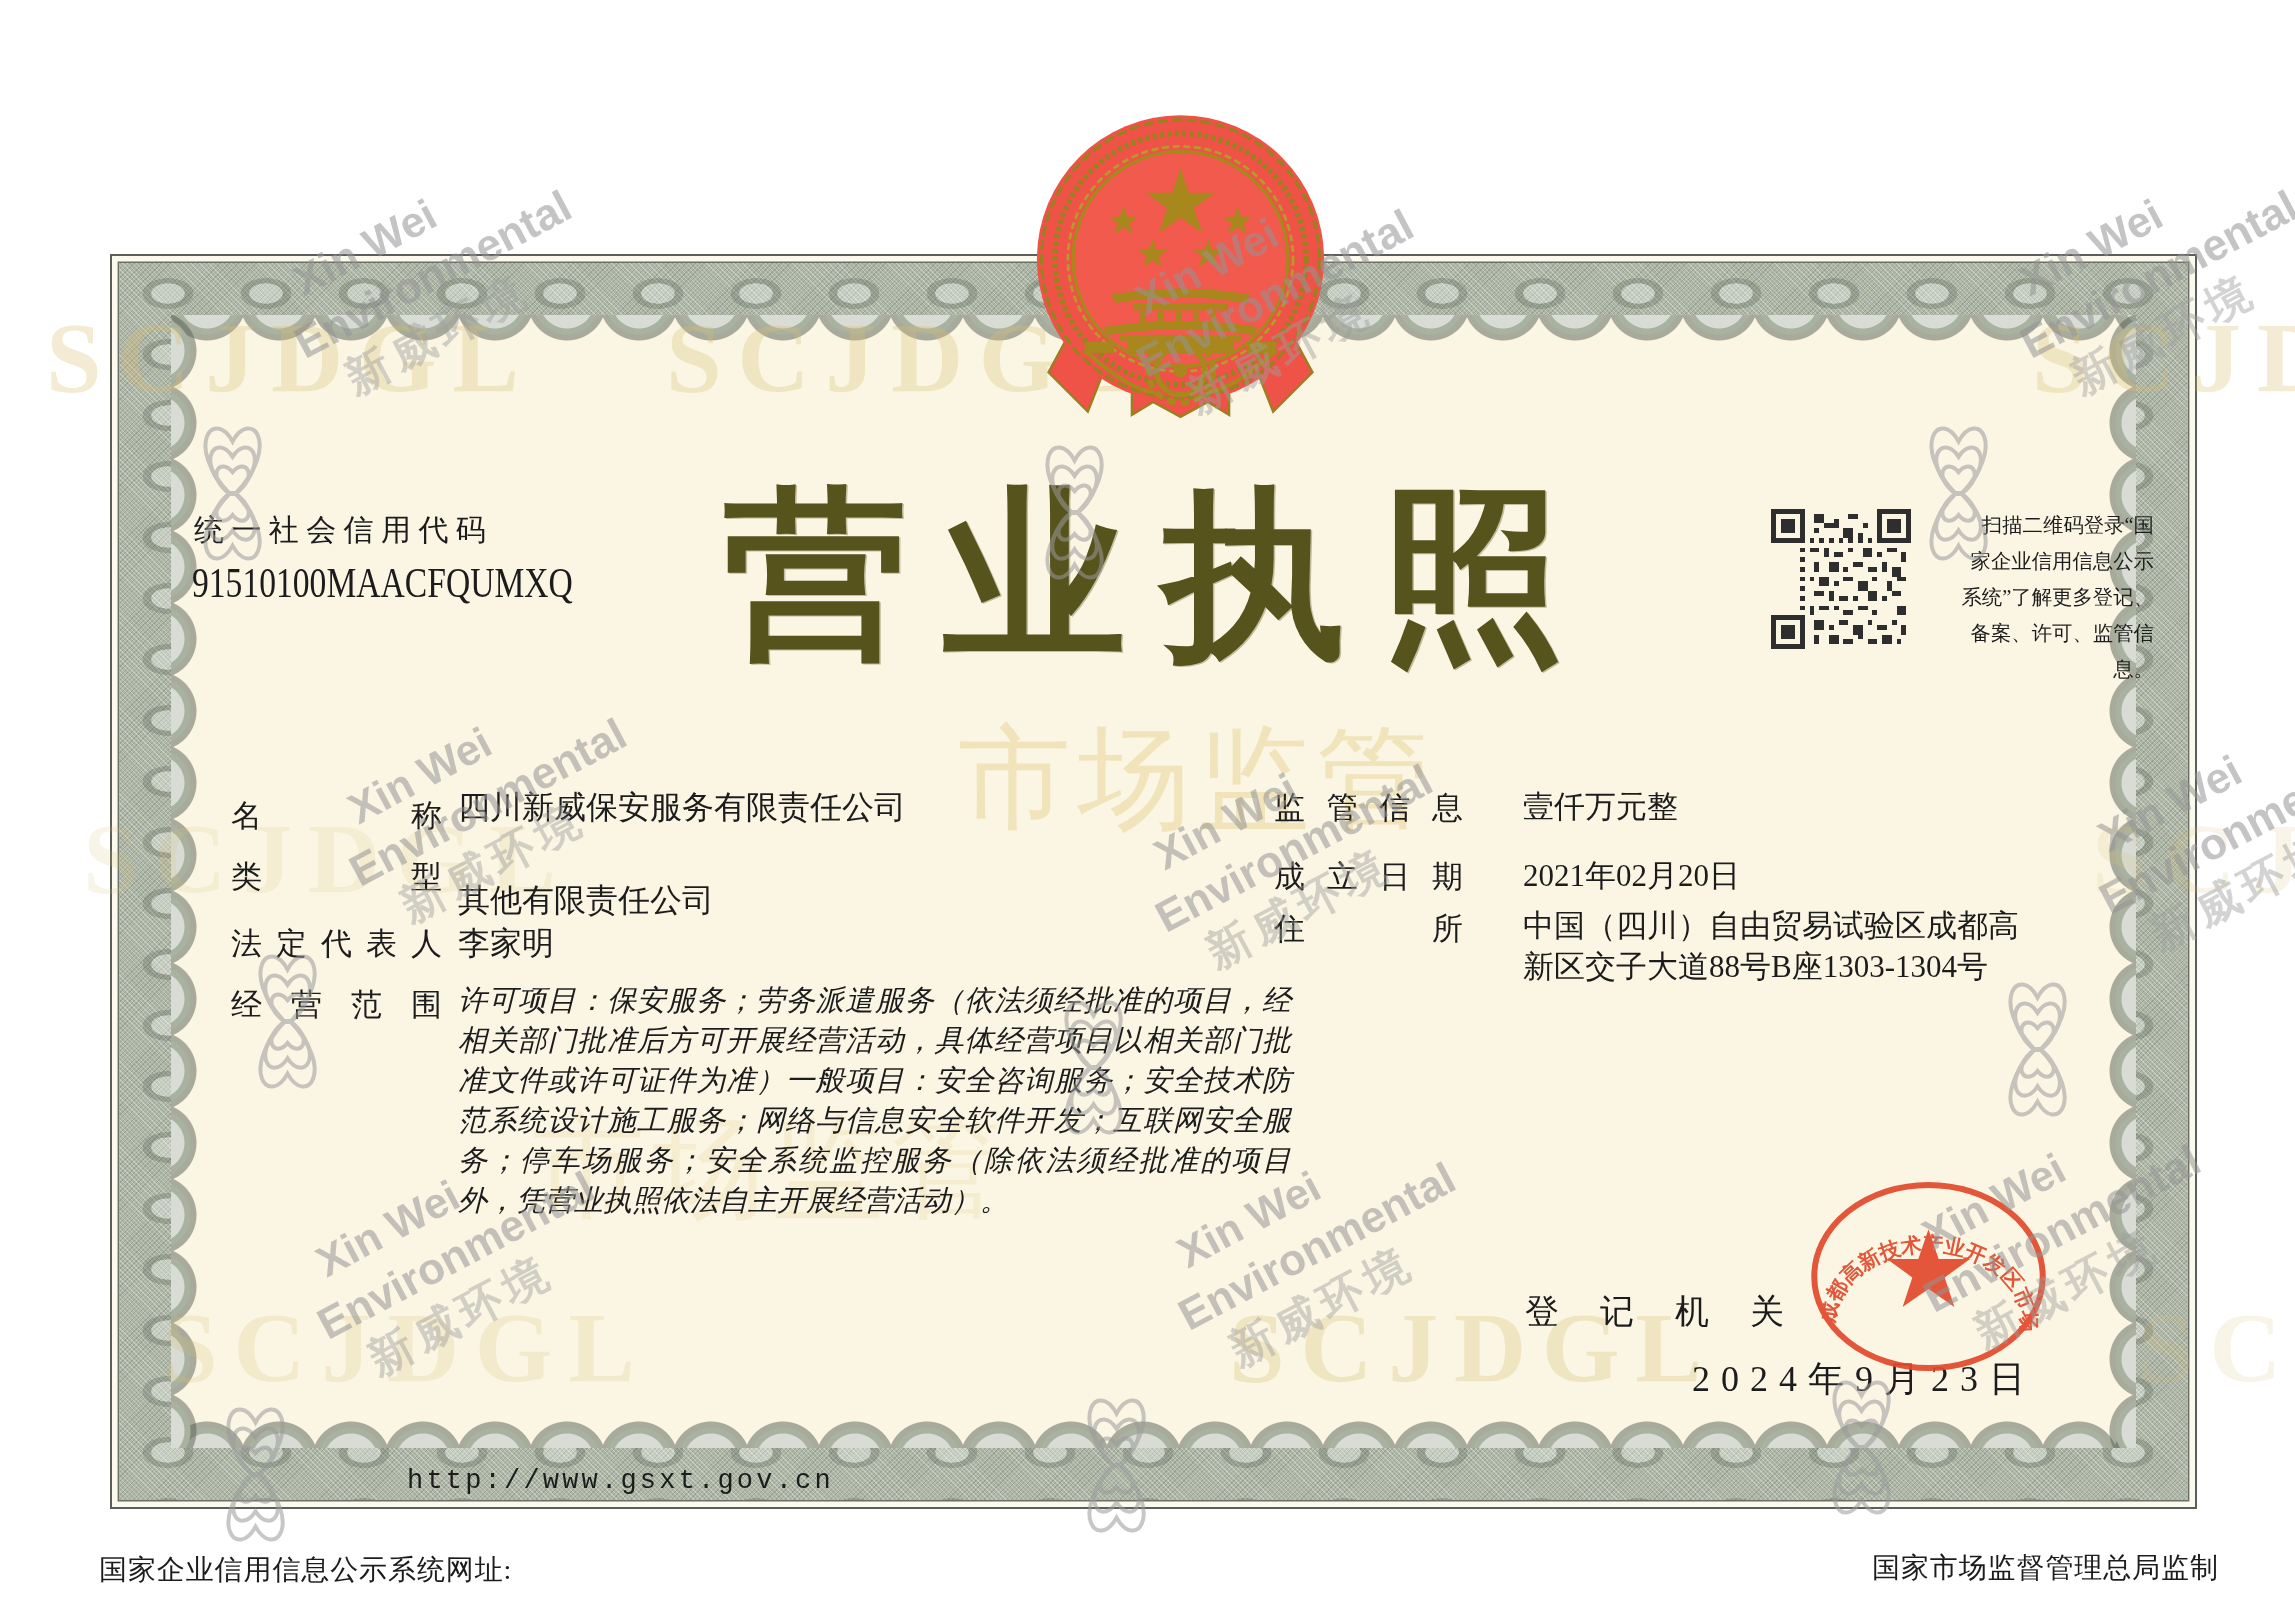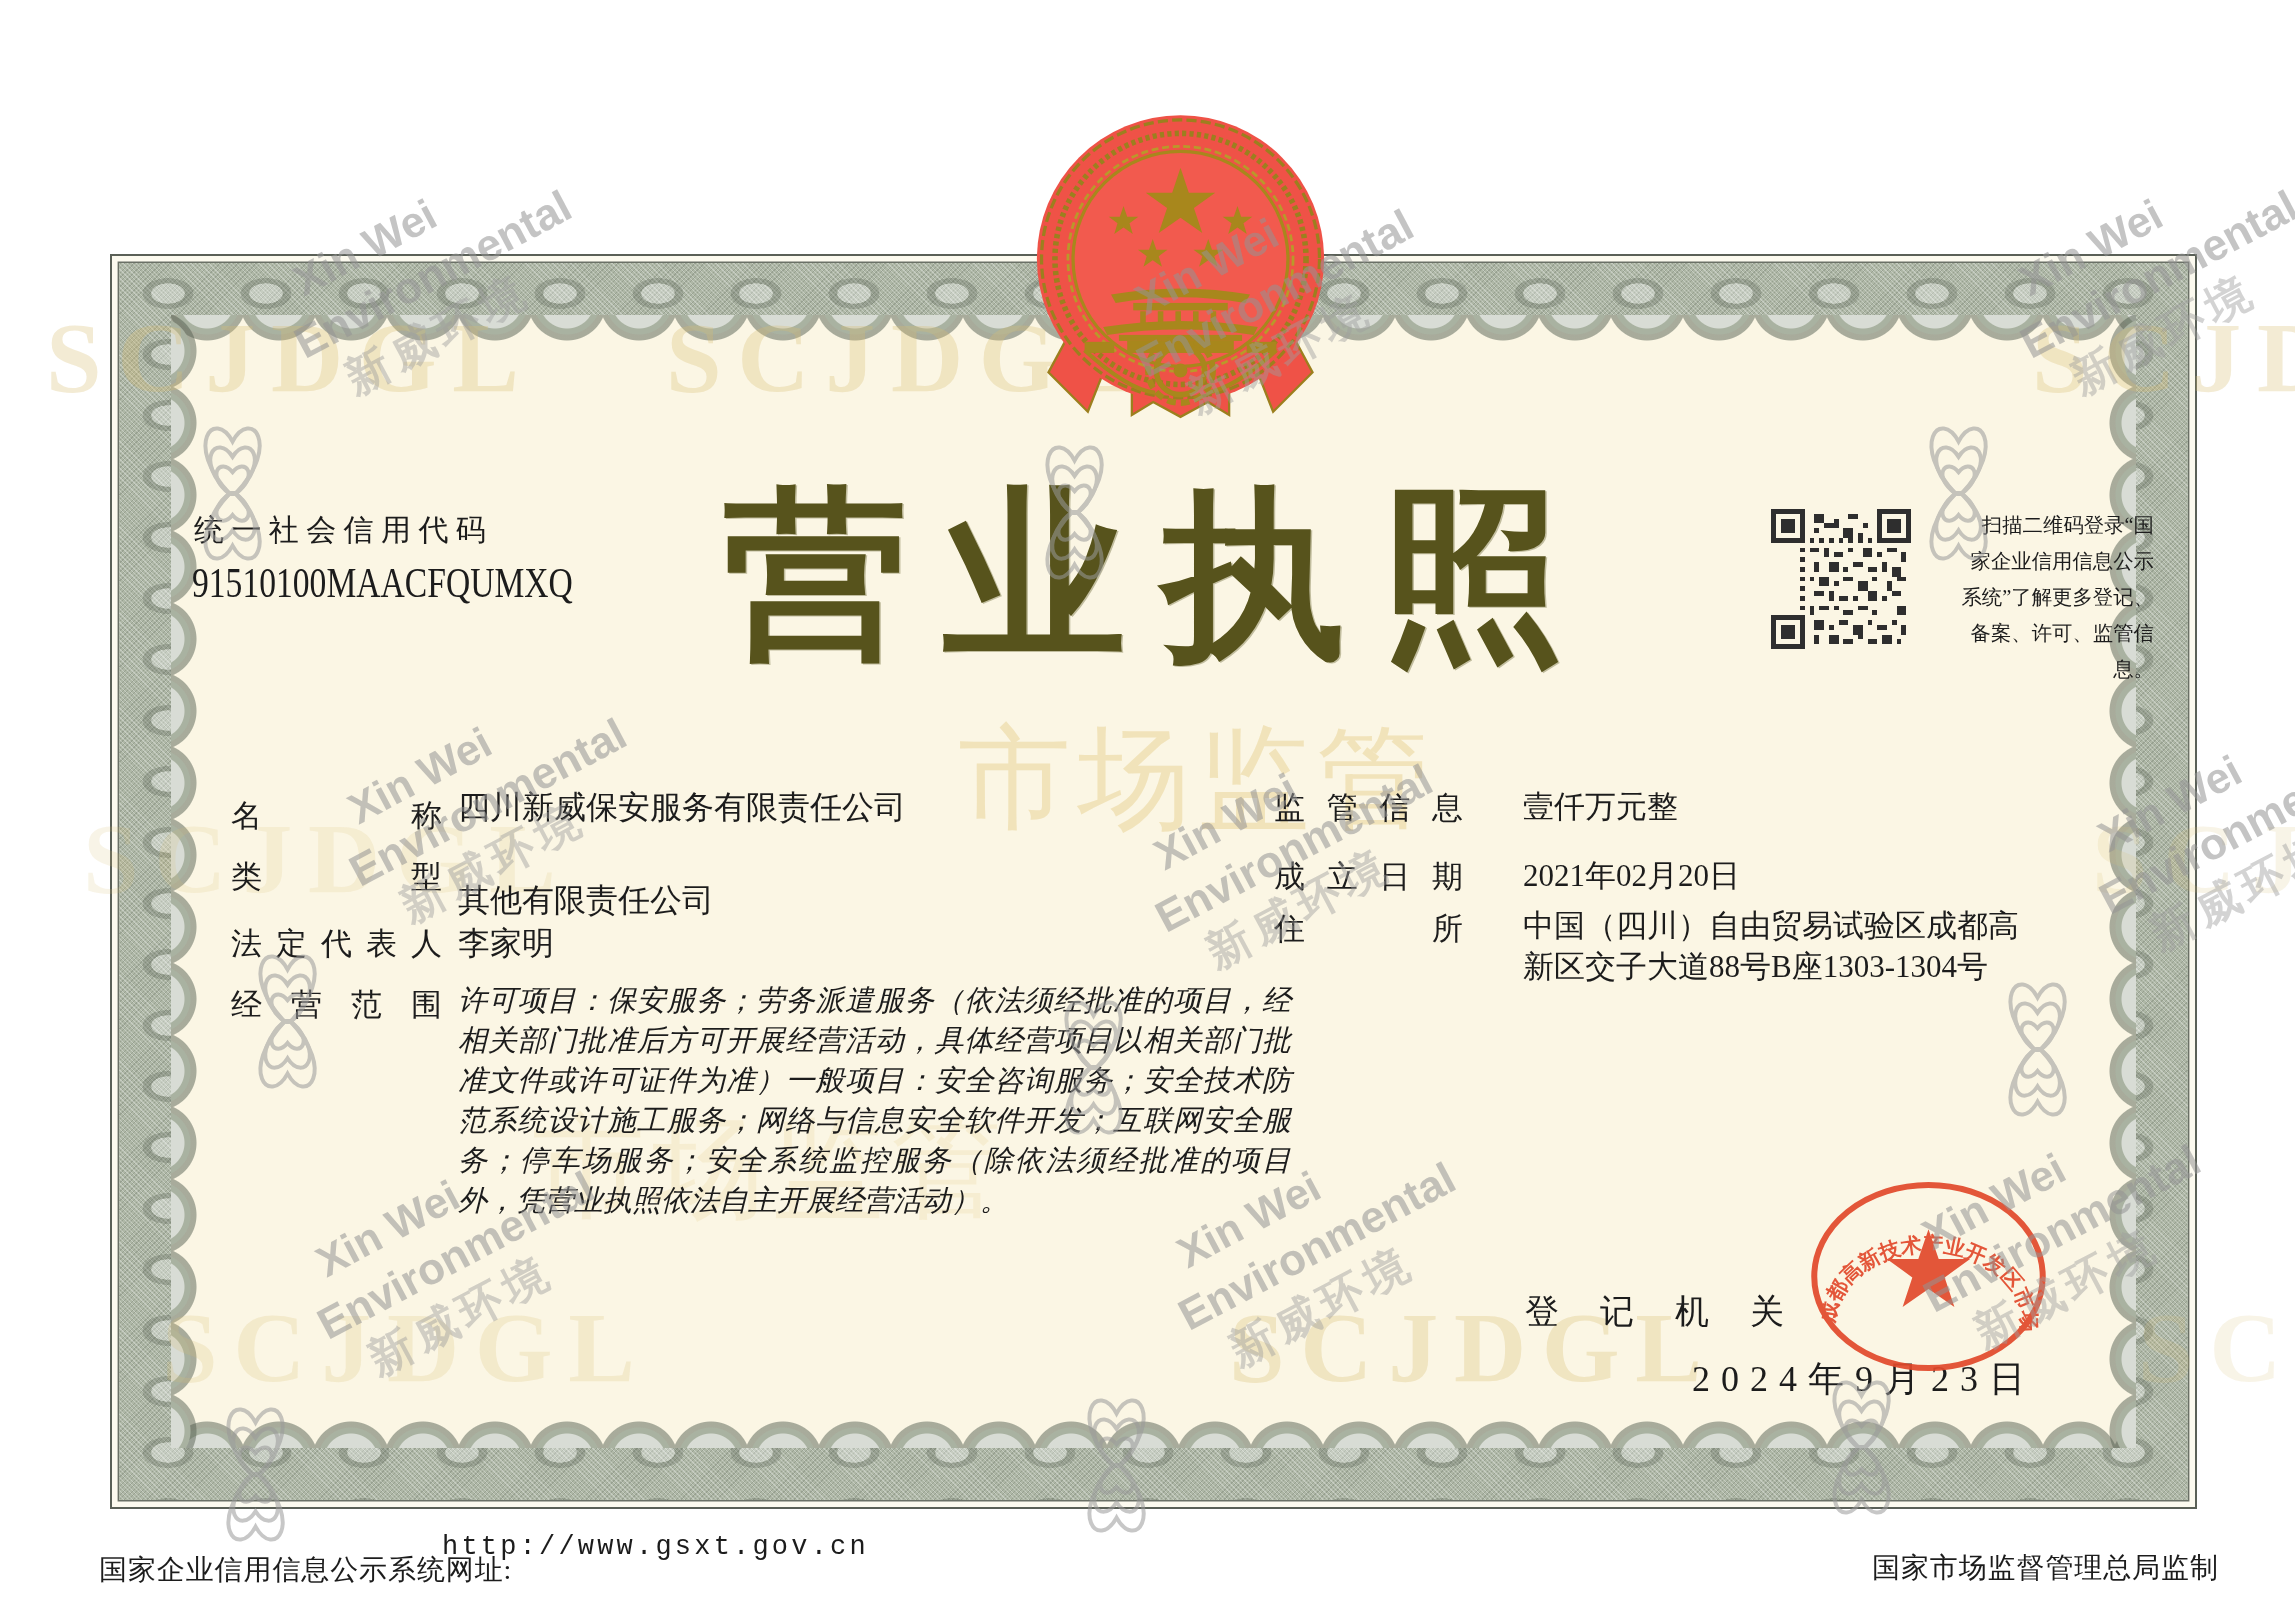--- a/index.html
+++ b/index.html
@@ -70,21 +70,21 @@
   .qr-caption{left:1936px;top:507px;width:218px;font-size:20.4px;line-height:36px;text-align:right;}
   .field-label-l{left:231px;width:211px;font-size:31px;text-align:justify;text-align-last:justify;}
   .field-value-l{left:458px;font-size:32px;}
   .field-label-r{left:1274px;width:189px;font-size:31px;text-align:justify;text-align-last:justify;}
   .field-value-r{left:1523px;font-size:31px;}
   .scope-value{left:458px;top:980px;width:833px;font-size:29px;line-height:40px;text-align:justify;font-style:italic;}
   .addr-value{left:1523px;top:905px;width:500px;font-size:31px;line-height:41px;}
   .reg-label{left:1525px;top:1289px;width:259px;font-size:34px;text-align:justify;text-align-last:justify;}
   .issue-date{left:1692px;top:1355px;font-size:36px;letter-spacing:11px;z-index:12;}
   .footer-label{left:99px;top:1551px;font-size:28px;letter-spacing:0.9px;}
-  .footer-url{left:407px;top:1532px;font-size:27px;letter-spacing:3.2px;font-family:"Liberation Mono","DejaVu Sans Mono",monospace;margin-left:35px;}
+  .footer-url{left:407px;top:1466px;font-size:27px;letter-spacing:3.2px;font-family:"Liberation Mono","DejaVu Sans Mono",monospace;}
   .footer-right{left:1872px;top:1549px;font-size:28px;letter-spacing:0.9px;}
   .txt{z-index:10;}
 
   
   .wm{position:absolute;width:440px;height:352px;z-index:20;pointer-events:none;}
   .wm-text{position:absolute;left:106px;top:14px;transform:rotate(-28deg);transform-origin:left top;
     color:rgba(148,148,148,.55);font-family:"Liberation Sans","DejaVu Sans",sans-serif;line-height:55px;white-space:nowrap;}
   .wm-text .l1{font-size:43px;font-weight:bold;display:block;margin-left:28px;}
   .wm-text .l2{font-size:44px;font-weight:bold;display:block;}
   .wm-text .l3{font-size:44px;font-weight:bold;display:block;margin-left:28px;color:rgba(158,158,158,.45);letter-spacing:6.5px;}

